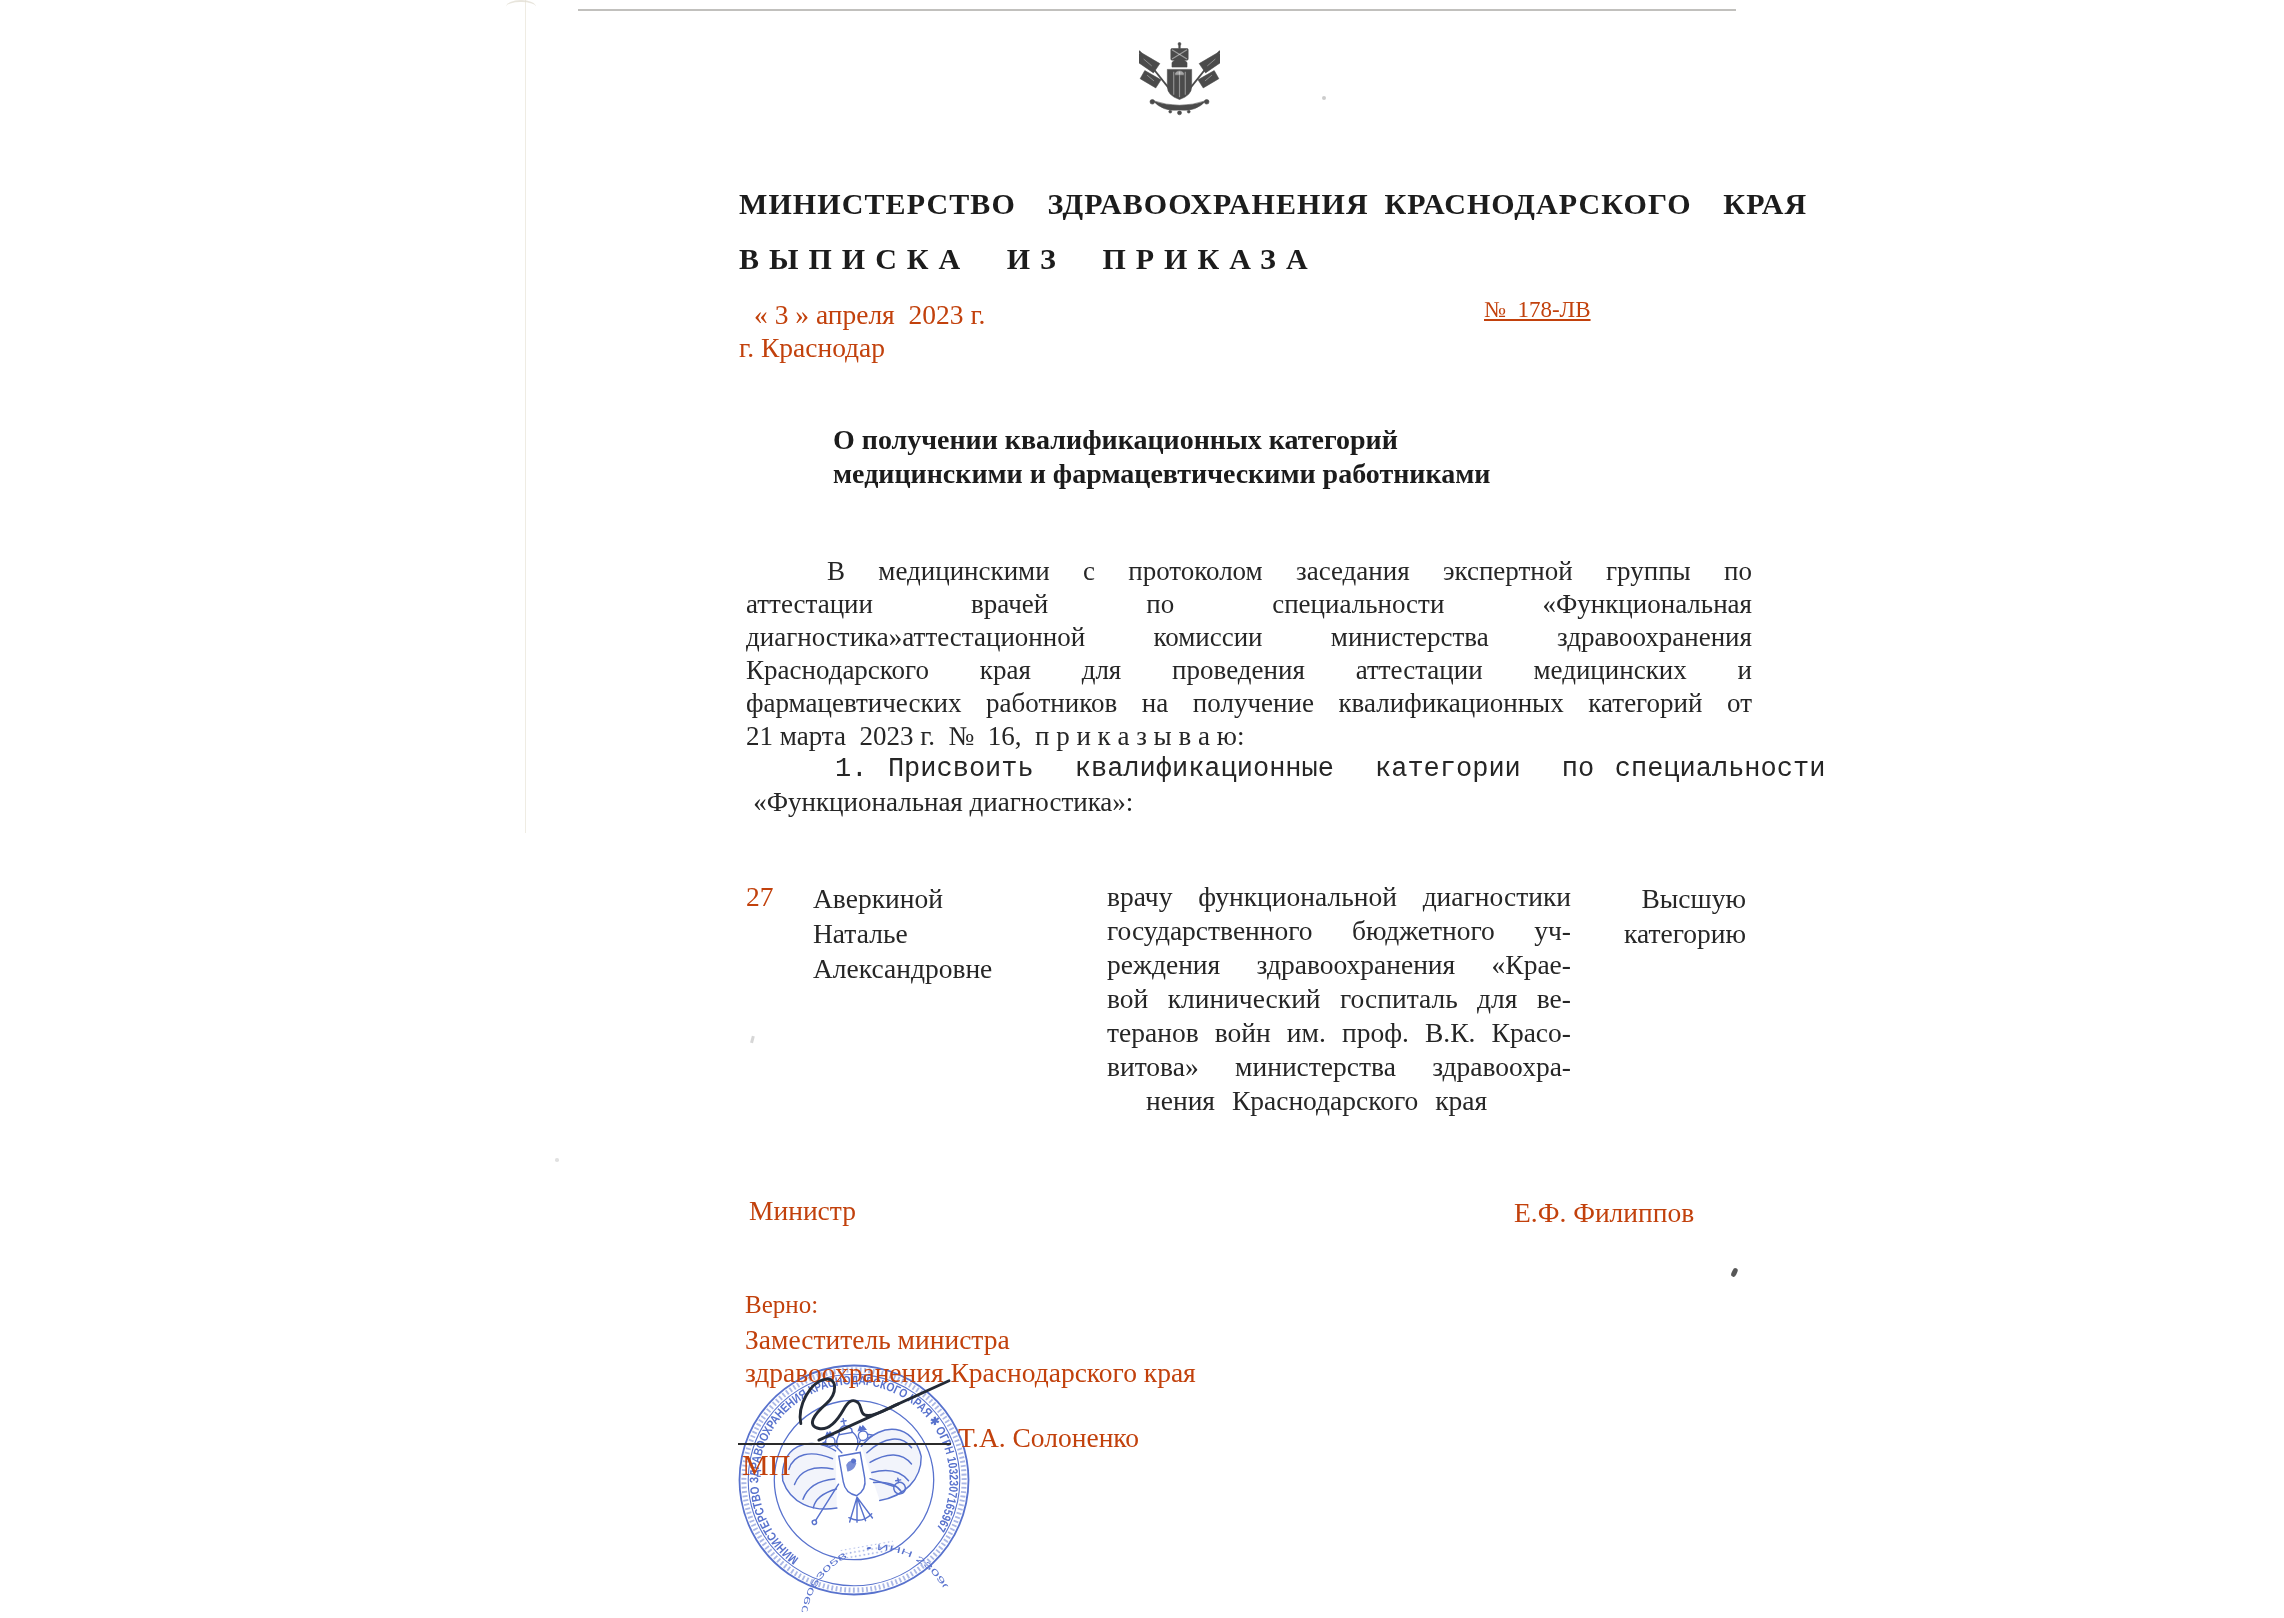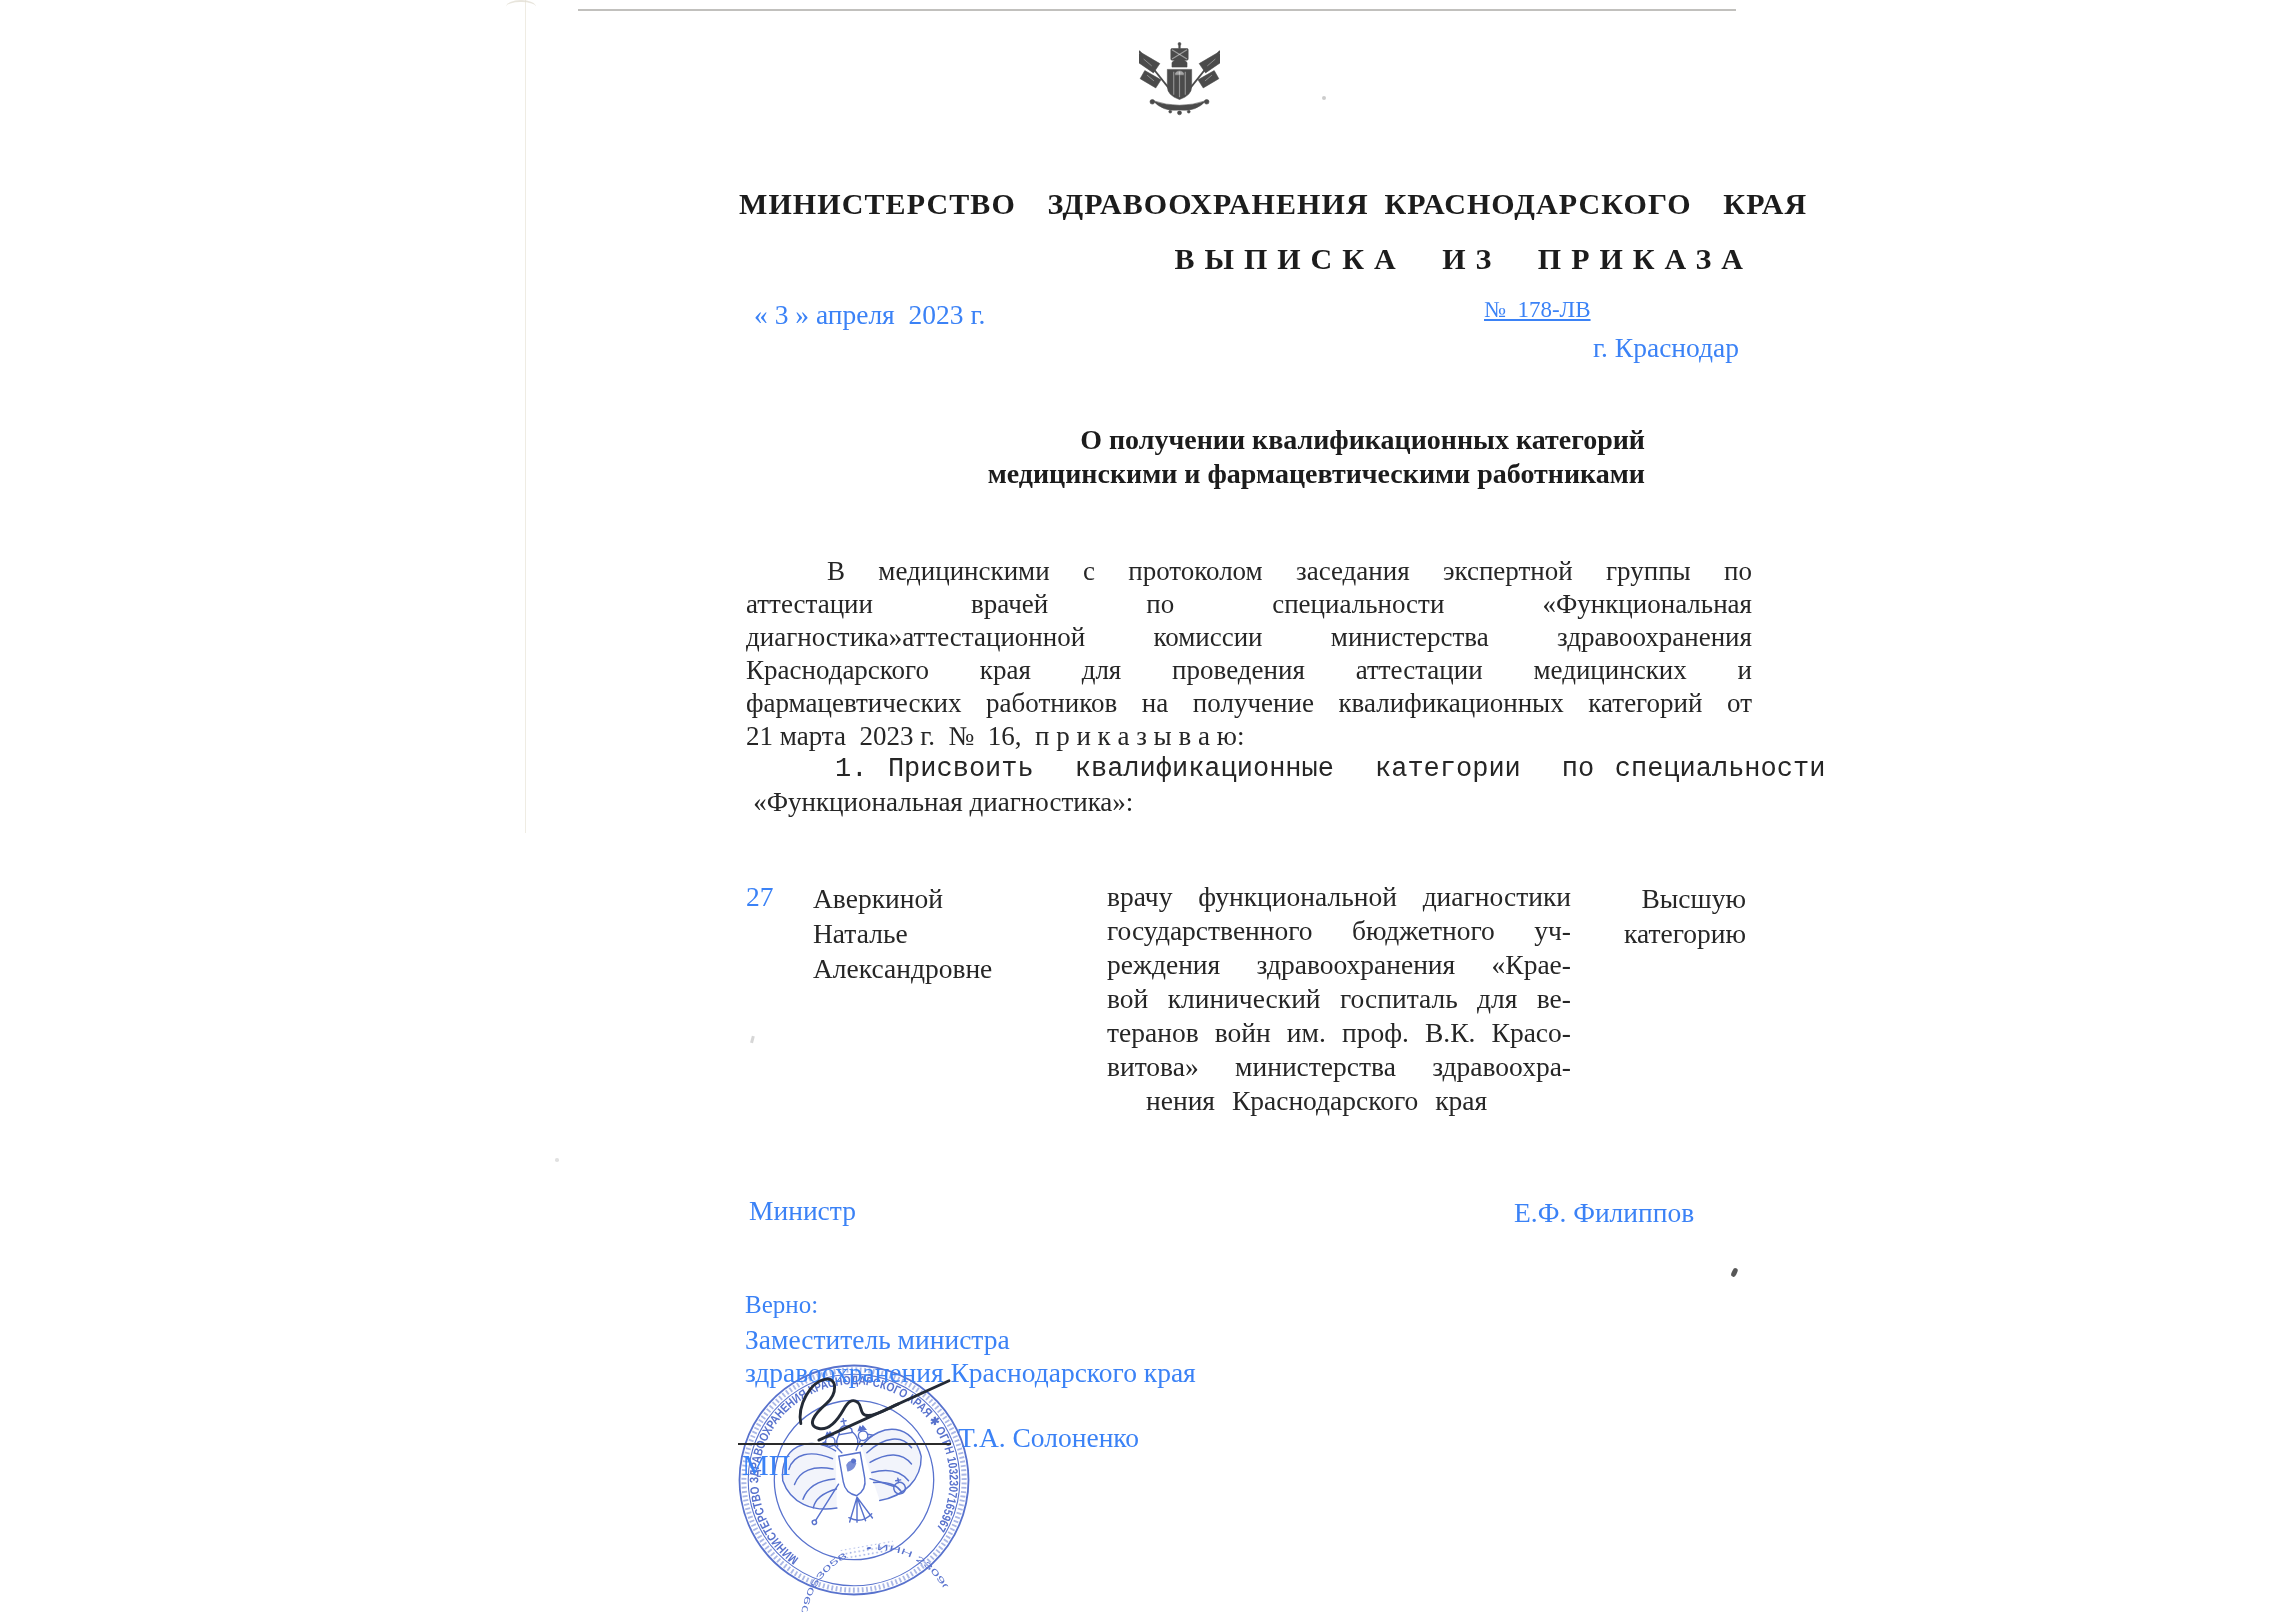--- a/index.html
+++ b/index.html
@@ -1,20 +1,20 @@
 <!DOCTYPE html>
 <html style="font-size:11.6px"><head>
 <meta charset="utf-8">
 <style>
   html,body{margin:0;padding:0;background:#ffffff;}
   #canvas{position:relative;width:2284px;height:1618px;background:#ffffff;overflow:hidden;
           font-family:"Liberation Serif","DejaVu Serif",serif;color:#262626;}
-  .t{position:absolute;white-space:pre;color:#3b82f6;}
+  .t{position:absolute;white-space:pre;color:#c2410c;}
   .b{font-weight:bold;color:#1c1c1c;}
-  .center{text-align:right;}
+  .center{text-align:left;}
   
   .jl{display:block;white-space:normal;text-align:justify;text-align-last:justify;overflow:hidden;}
   .para .jl{height:33px;line-height:33px;}
   .pos .jl{height:34px;line-height:34px;}
   .para{position:absolute;left:746px;top:555px;width:1006px;font-size:27px;line-height:33px;}
   .plain{white-space:pre;}
   
   .artifact{position:absolute;}
   .stamp{position:absolute;mix-blend-mode:multiply;opacity:.92;}
   .sig{position:absolute;}

